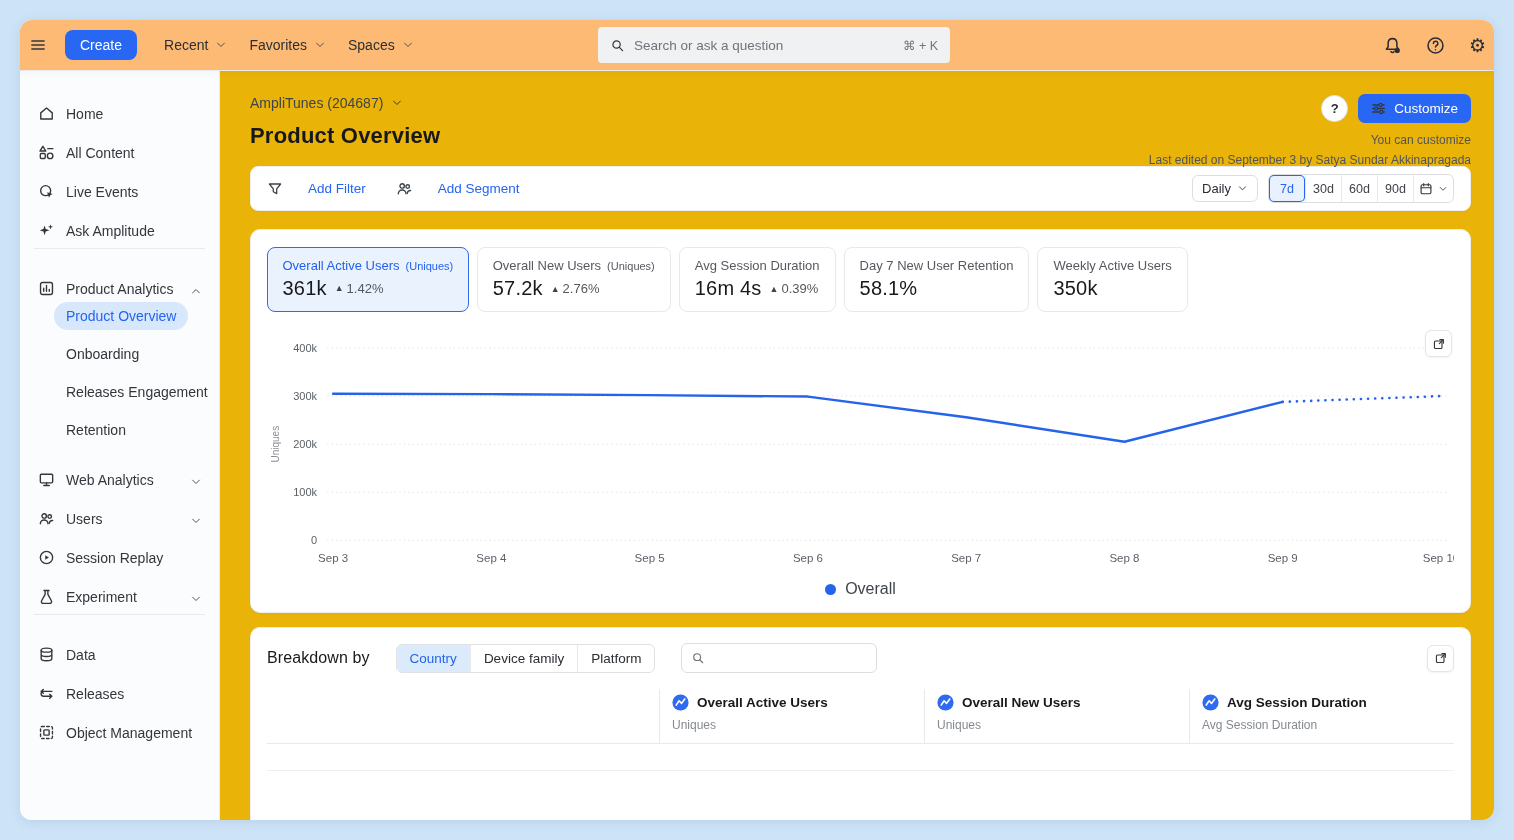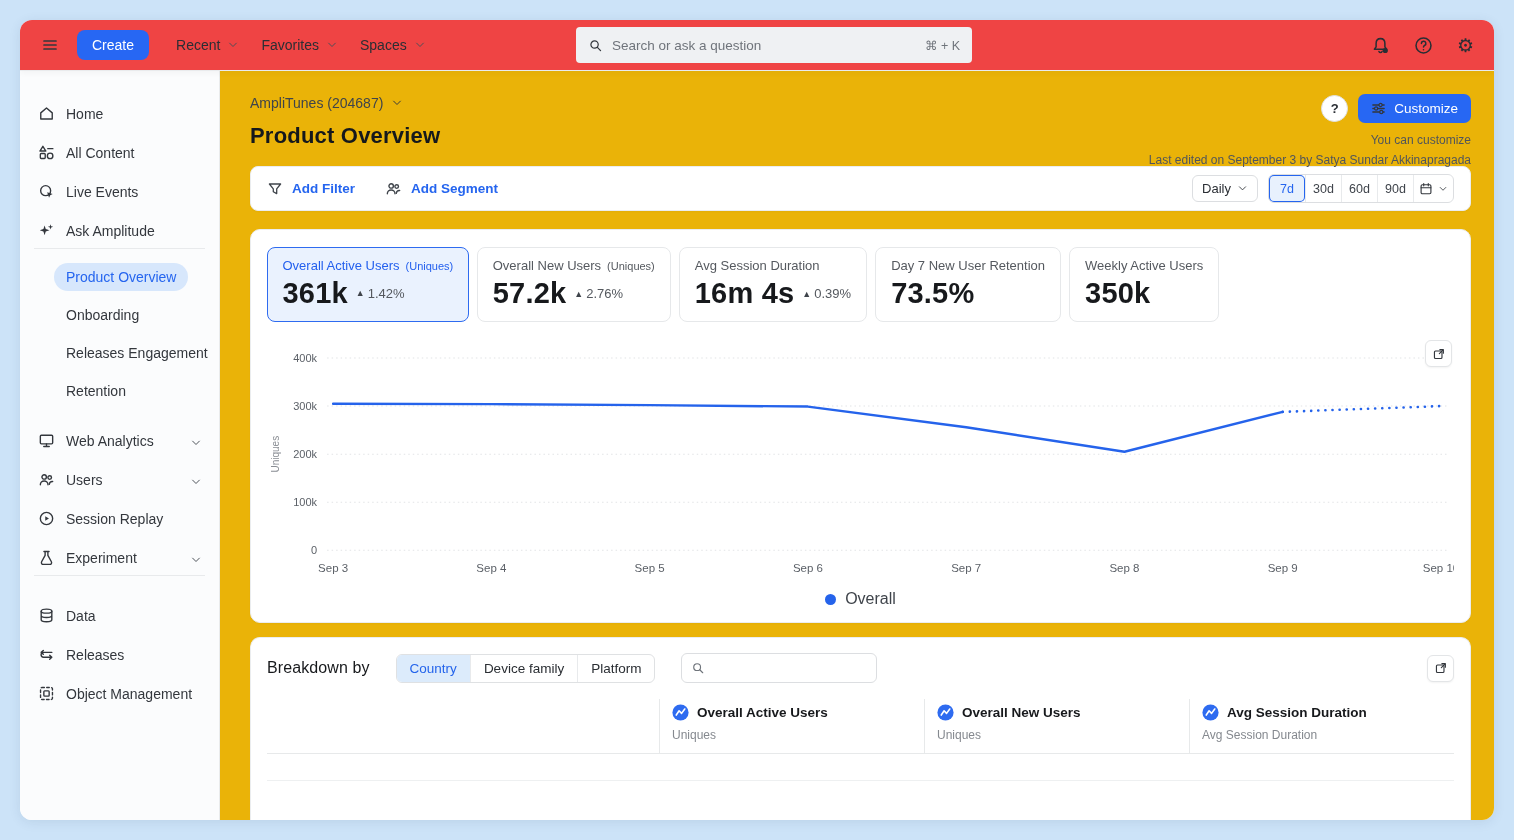--- a/index.html
+++ b/index.html
@@ -1,27 +1,27 @@
 <!DOCTYPE html>
 <html><head>
 <meta charset="utf-8">
 <style>
   *{box-sizing:border-box;margin:0;padding:0}
   body{width:1514px;height:840px;margin:0;background:#CCE3F8;font-family:"Liberation Sans",sans-serif;position:relative;overflow:hidden;-webkit-font-smoothing:antialiased}
   .window{position:absolute;left:20px;top:20px;width:1474px;height:800px;background:#fff;border-radius:12px;overflow:hidden;display:flex;flex-direction:column;box-shadow:0 2px 12px rgba(30,60,90,.10)}
 
   
-  .topnav{flex:0 0 50px;display:flex;align-items:center;padding:0 20px;position:relative;background:#ef4444;box-shadow:0 1px 0 #E9EBED,0 3px 6px rgba(0,0,0,.04);z-index:6}
+  .topnav{flex:0 0 50px;display:flex;align-items:center;padding:0 8px;position:relative;background:#fdba74;box-shadow:0 1px 0 #E9EBED,0 3px 6px rgba(0,0,0,.04);z-index:6}
   .icon{display:inline-flex;align-items:center;justify-content:center;color:#33373D}
   .icon svg{display:block}
   .hamburger{width:20px;height:20px;cursor:pointer}
   .btn-create{background:#2767F3;color:#fff;border:none;border-radius:8px;padding:7px 15px;font-size:14px;font-weight:500;margin:0 16px 0 17px;font-family:inherit;cursor:pointer}
   .nav-menu{display:flex;align-items:center;gap:7px;font-size:14px;color:#2A2E34;padding:6px 11px;cursor:pointer}
   .nav-menu .icon{color:#4A4F56}
-  .nav-search{position:absolute;left:50%;transform:translateX(-50%);margin-left:17px;width:396px;height:36px;background:#EFF1F3;border-radius:4px;display:flex;align-items:center;padding:0 12px;gap:9px;cursor:text}
+  .nav-search{position:absolute;left:50%;transform:translateX(-50%);margin-left:17px;width:352px;height:36px;background:#EFF1F3;border-radius:4px;display:flex;align-items:center;padding:0 12px;gap:9px;cursor:text}
   .search-ph{color:#6F747B;font-size:13.5px;flex:1}
   .search-kbd{color:#6F747B;font-size:12.5px}
   .nav-right{margin-left:auto;display:flex;align-items:center;gap:24px}
   .nav-right .icon{cursor:pointer;color:#2A2E34}
   .gear-glyph{font-size:19px;line-height:1;color:#2A2E34}
 
   
   .appbody{flex:1;display:flex;min-height:0}
   .sidebar{width:200px;flex:0 0 200px;background:#FBFCFD;border-right:1px solid #E9EBEC;padding-top:13px}
   .sb-item{height:39px;display:flex;align-items:flex-end;gap:11px;padding:0 17px;font-size:14px;color:#33373D;cursor:pointer}
@@ -39,40 +39,40 @@
   .page-title{margin-top:11px;font-size:22px;font-weight:700;color:#15181C;letter-spacing:.2px}
   .header-right{position:absolute;top:0;right:0;display:flex;flex-direction:column;align-items:flex-end}
   .hr-buttons{display:flex;gap:10px;align-items:center}
   .btn-help{width:27px;height:27px;border-radius:50%;background:#fff;border:1px solid #DFE1E4;display:flex;align-items:center;justify-content:center;cursor:pointer;font-size:13px;font-weight:700;color:#2A2E34}
   .btn-customize{display:flex;align-items:center;gap:8px;background:#2767F3;color:#fff;font-size:13.5px;font-weight:500;padding:0 13px;height:29px;border-radius:7px;border:none;font-family:inherit;cursor:pointer}
   .hint{margin-top:10px;font-size:12px;color:#50555B}
   .edited{margin-top:6px;font-size:12px;color:#50555B}
 
   
   .filterbar{margin-top:17px;background:#fff;border:1px solid #EBEDEF;border-radius:8px;height:45px;display:flex;align-items:center;padding:0 16px;box-shadow:0 1px 2px rgba(0,0,0,.03)}
-  .fb-action{display:flex;align-items:center;gap:9px;font-size:13.5px;color:#2565EF;font-weight:700;margin-right:30px;cursor:pointer}
+  .fb-action{display:flex;align-items:center;gap:25px;font-size:13.5px;color:#2565EF;font-weight:400;margin-right:30px;cursor:pointer}
   .fb-action .icon{color:#3F444B}
   .fb-right{margin-left:auto;display:flex;align-items:center;gap:10px}
   .select-daily{display:flex;align-items:center;gap:6px;height:27px;padding:0 9px;border:1px solid #DCDEE1;border-radius:6px;background:#fff;font-size:13px;color:#2A2E34;cursor:pointer}
   .range-group{display:flex;align-items:center;border:1px solid #DCDEE1;border-radius:6px;background:#fff}
   .range-btn{min-width:36px;height:27px;display:flex;align-items:center;justify-content:center;font-size:12.5px;color:#3F444B;border-left:1px solid #E8EAEC;cursor:pointer;padding:0 5px}
   .range-btn:first-child{border-left:none}
   .range-btn.selected{box-shadow:inset 0 0 0 1px #2565EF;background:#E8F1FD;color:#2565EF;border-radius:5px}
   .range-cal{gap:5px}
 
   
   .chart-card{margin-top:18px;background:#fff;border:1px solid #EBEDEF;border-radius:10px;padding:17px 16px 8px;box-shadow:0 1px 2px rgba(0,0,0,.03)}
   .cards-row{display:flex;gap:8px}
   .mcard{border:1px solid #E6E8EA;border-radius:8px;padding:10px 15px 11px;background:#fff;cursor:pointer}
   .mcard.selected{background:#EAF2FE;border:1.5px solid #2E6BF0;padding:9.5px 14.5px 10.5px}
   .mc-title{font-size:13px;color:#55595F;font-weight:500;display:flex;gap:6px;align-items:baseline;white-space:nowrap}
   .mcard.selected .mc-title{color:#2460EE}
   .mc-suffix{font-size:11px;font-weight:400}
   .mc-value-row{margin-top:4px;display:flex;align-items:center;gap:8px}
-  .mc-value{font-size:29px;color:#17191C;font-weight:700;letter-spacing:.2px}
+  .mc-value{font-size:20px;color:#17191C;font-weight:400;letter-spacing:.2px}
   .mc-delta{font-size:13px;color:#54585E;display:flex;align-items:center;gap:3px}
   .mc-caret{font-size:9px;color:#3F444B}
 
   .chart-wrap{position:relative;margin-top:28px}
   .expand-btn{width:27px;height:27px;border:1px solid #E3E5E7;border-radius:6px;background:#fff;display:flex;align-items:center;justify-content:center;box-shadow:0 1px 2px rgba(0,0,0,.05);cursor:pointer}
   .chart-expand{position:absolute;top:-10px;right:2px;z-index:3}
   #chart-svg{display:block;width:100%}
   .legend{display:flex;justify-content:center;align-items:center;gap:9px;margin:8px 0 6px;font-size:16px;color:#3F444B}
   .legend-dot{width:11px;height:11px;border-radius:50%;background:#2563EB}
 
@@ -194,20 +194,34 @@
       <div class="sb-item">
         <span class="icon sb-ico">
             <svg viewBox="0 0 16 16" width="17" height="17" fill="none" stroke="currentColor" stroke-width="1.3" stroke-linecap="round" stroke-linejoin="round">
               <path d="M6.2 3.2 L7.3 6.7 L10.8 7.8 L7.3 8.9 L6.2 12.4 L5.1 8.9 L1.6 7.8 L5.1 6.7 Z" fill="currentColor" stroke="none"></path>
               <path d="M11.8 2 L12.4 3.9 L14.3 4.5 L12.4 5.1 L11.8 7 L11.2 5.1 L9.3 4.5 L11.2 3.9 Z" fill="currentColor" stroke="none"></path>
             </svg>
           </span>
         <span>Ask Amplitude</span>
       </div>
       <div class="sb-divider"></div>
+      <div class="sb-item">
+        <span class="icon sb-ico">
+            <svg viewBox="0 0 16 16" width="17" height="17" fill="none" stroke="currentColor" stroke-width="1.3" stroke-linecap="round" stroke-linejoin="round">
+              <rect x="2.4" y="2.4" width="11.2" height="11.2" rx="1.8"></rect>
+              <path d="M5.4 10.6 V7.8 M8 10.6 V5.2 M10.6 10.6 V8.8"></path>
+            </svg>
+          </span>
+        <span>Product Analytics</span>
+        <span class="icon sb-chev">
+            <svg viewBox="0 0 16 16" width="12" height="12" fill="none" stroke="currentColor" stroke-width="1.3" stroke-linecap="round" stroke-linejoin="round">
+              <path d="M3.5 10.5 L8 6 L12.5 10.5"></path>
+            </svg>
+          </span>
+      </div>
       <div class="sb-sub active">
         <span class="sb-pill">Product Overview</span>
       </div>
       <div class="sb-sub">
         <span class="sb-pill">Onboarding</span>
       </div>
       <div class="sb-sub">
         <span class="sb-pill">Releases Engagement</span>
       </div>
       <div class="sb-sub">
@@ -417,21 +431,21 @@
                   <span class="mc-caret">▲</span>
                   <span>0.39%</span>
                 </span>
             </div>
           </div>
           <div class="mcard">
             <div class="mc-title">
                 <span>Day 7 New User Retention</span>
               </div>
             <div class="mc-value-row">
-              <span class="mc-value">73.5%</span>
+              <span class="mc-value">58.1%</span>
             </div>
           </div>
           <div class="mcard">
             <div class="mc-title">
                 <span>Weekly Active Users</span>
               </div>
             <div class="mc-value-row">
               <span class="mc-value">350k</span>
             </div>
           </div>

